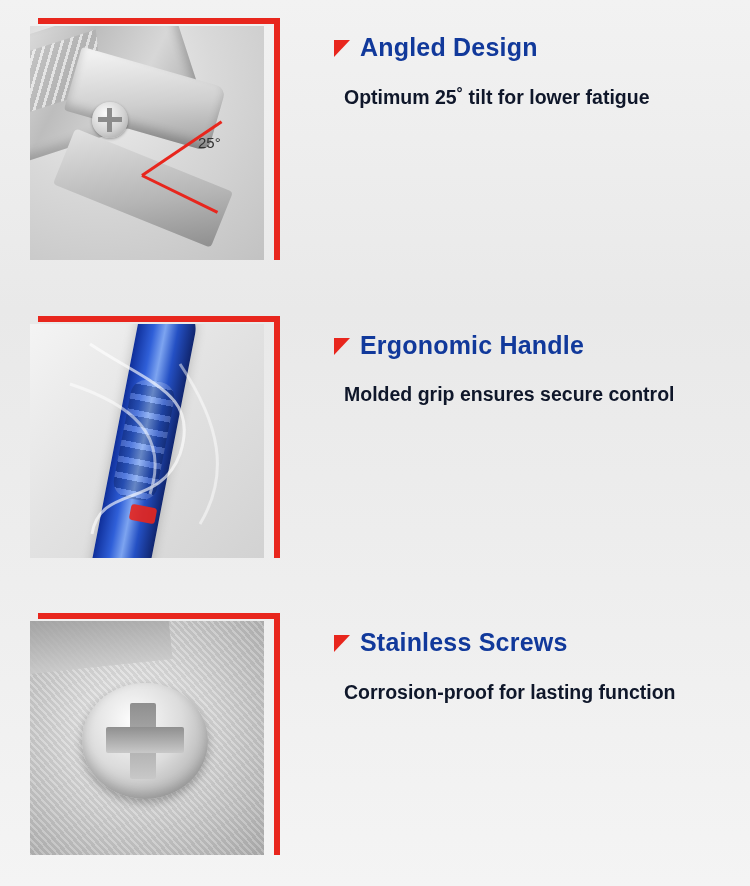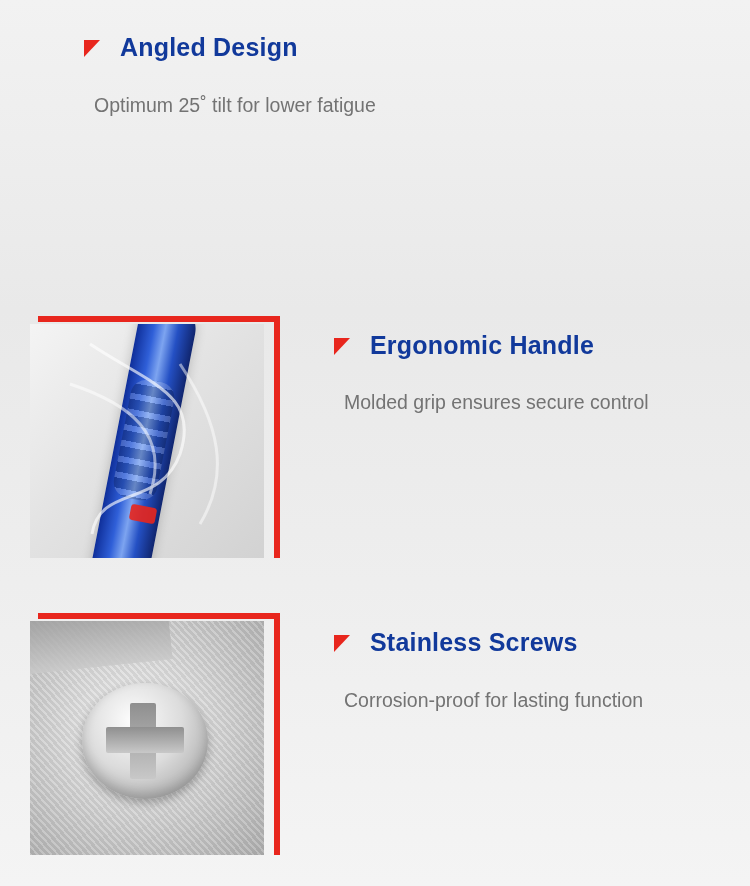--- a/index.html
+++ b/index.html
@@ -209,51 +209,64 @@
 
   
   .txt {
     flex: 1 1 auto;
     padding-left: 54px;
     padding-top: 16px;
   }
   .head-row {
     display: flex;
     align-items: flex-start;
-    gap: 20px;
+    gap: 10px;
   }
   .flag {
     width: 0;
     height: 0;
     margin-top: 6px;
     border-left: 16px solid #e8261d;
     border-bottom: 17px solid transparent;
     flex: 0 0 auto;
   }
   .title {
     font-size: 25px;
     font-weight: bold;
     color: #11399b;
     letter-spacing: .2px;
     line-height: 1.1;
   }
   .desc {
-    margin-top: 30px;
+    margin-top: 22px;
     margin-left: 10px;
     font-size: 19.5px;
-    color: #737373;
+    color: #0f172a;
     line-height: 1.4;
+    font-weight: bold;
   }
 </style>
 </head>
 <body>
 
 <div class="page">
 
   <div class="feature">
+    <div class="img-wrap">
+      <div class="img-frame"></div>
+      <div class="photo ph1">
+        <div class="blade"></div>
+        <div class="arm"></div>
+        <div class="screw"></div>
+        <div class="lowbar"></div>
+        <div class="ang-line-a"></div>
+        <div class="ang-line-b"></div>
+        <div class="ang-label">25°</div>
+      </div>
+    </div>
     <div class="txt">
       <div class="head-row">
         <span class="flag"></span>
         <span class="title">Angled Design</span>
       </div>
       <div class="desc">Optimum 25˚ tilt for lower fatigue</div>
     </div>
   </div>
 
   <div class="feature">

